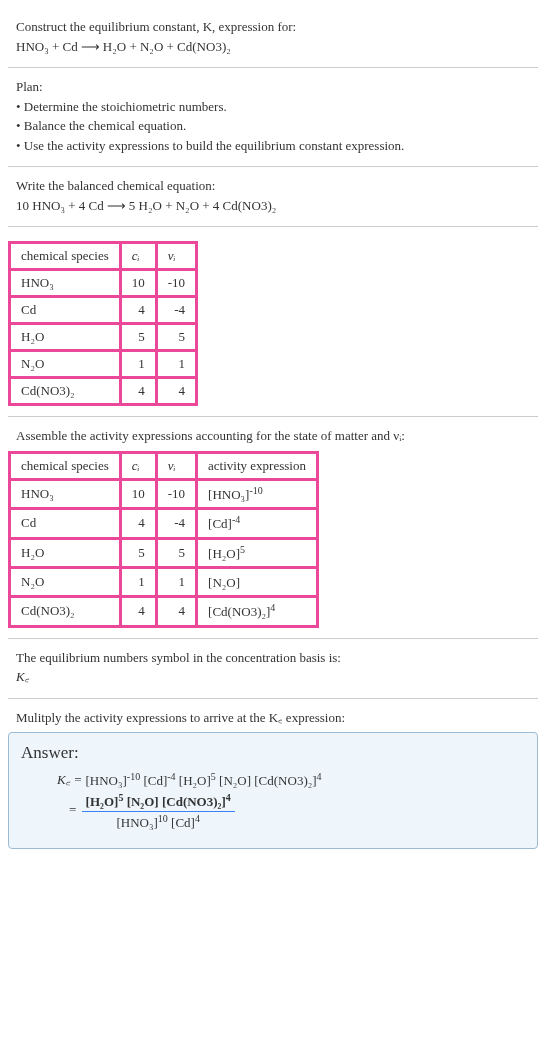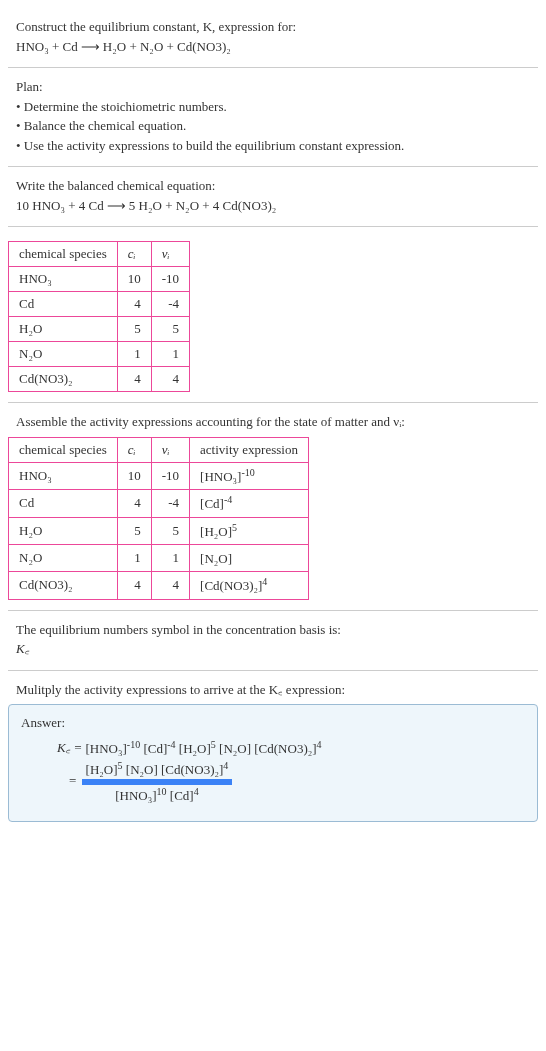--- a/index.html
+++ b/index.html
@@ -18,41 +18,41 @@
   .section:last-child { border-bottom: none; }
   p { margin: 2px 8px; line-height: 1.35; }
   .eq { font-family: Liberation Serif, serif; }
   sup { font-size: 10px; vertical-align: super; }
   table {
     border-collapse: collapse;
     margin-top: 6px;
     font-size: 13px;
   }
   th, td {
-    border: 1px solid #ec4899;
+    border: 3px solid #ec4899;
     padding: 4px 10px;
     text-align: left;
   }
   th { font-weight: normal; background: #fff; }
   td.num { text-align: right; }
   .answer-box {
     border: 1px solid #9bbbd4;
     background: #eef6fb;
     border-radius: 4px;
     padding: 10px 12px 14px 12px;
     margin-top: 6px;
   }
-  .answer-label { font-size: 13px; margin-bottom: 6px; }
+  .answer-label { font-size: 17px; margin-bottom: 6px; }
   .frac {
     display: inline-block;
     text-align: center;
     vertical-align: middle;
     margin: 0 2px;
   }
-  .frac .num { display: block; border-bottom: 6px solid #3b82f6; padding: 0 4px; }
+  .frac .num { display: block; border-bottom: 1px solid #3b82f6; padding: 0 4px; font-weight: bold; }
   .frac .den { display: block; padding: 0 4px; }
   .indent { padding-left: 28px; }
   .ital { font-style: italic; }
 </style>
 </head>
 <body>
 
 <div class="section">
   <p>
     <span>Construct the equilibrium constant, K, expression for:</span>

